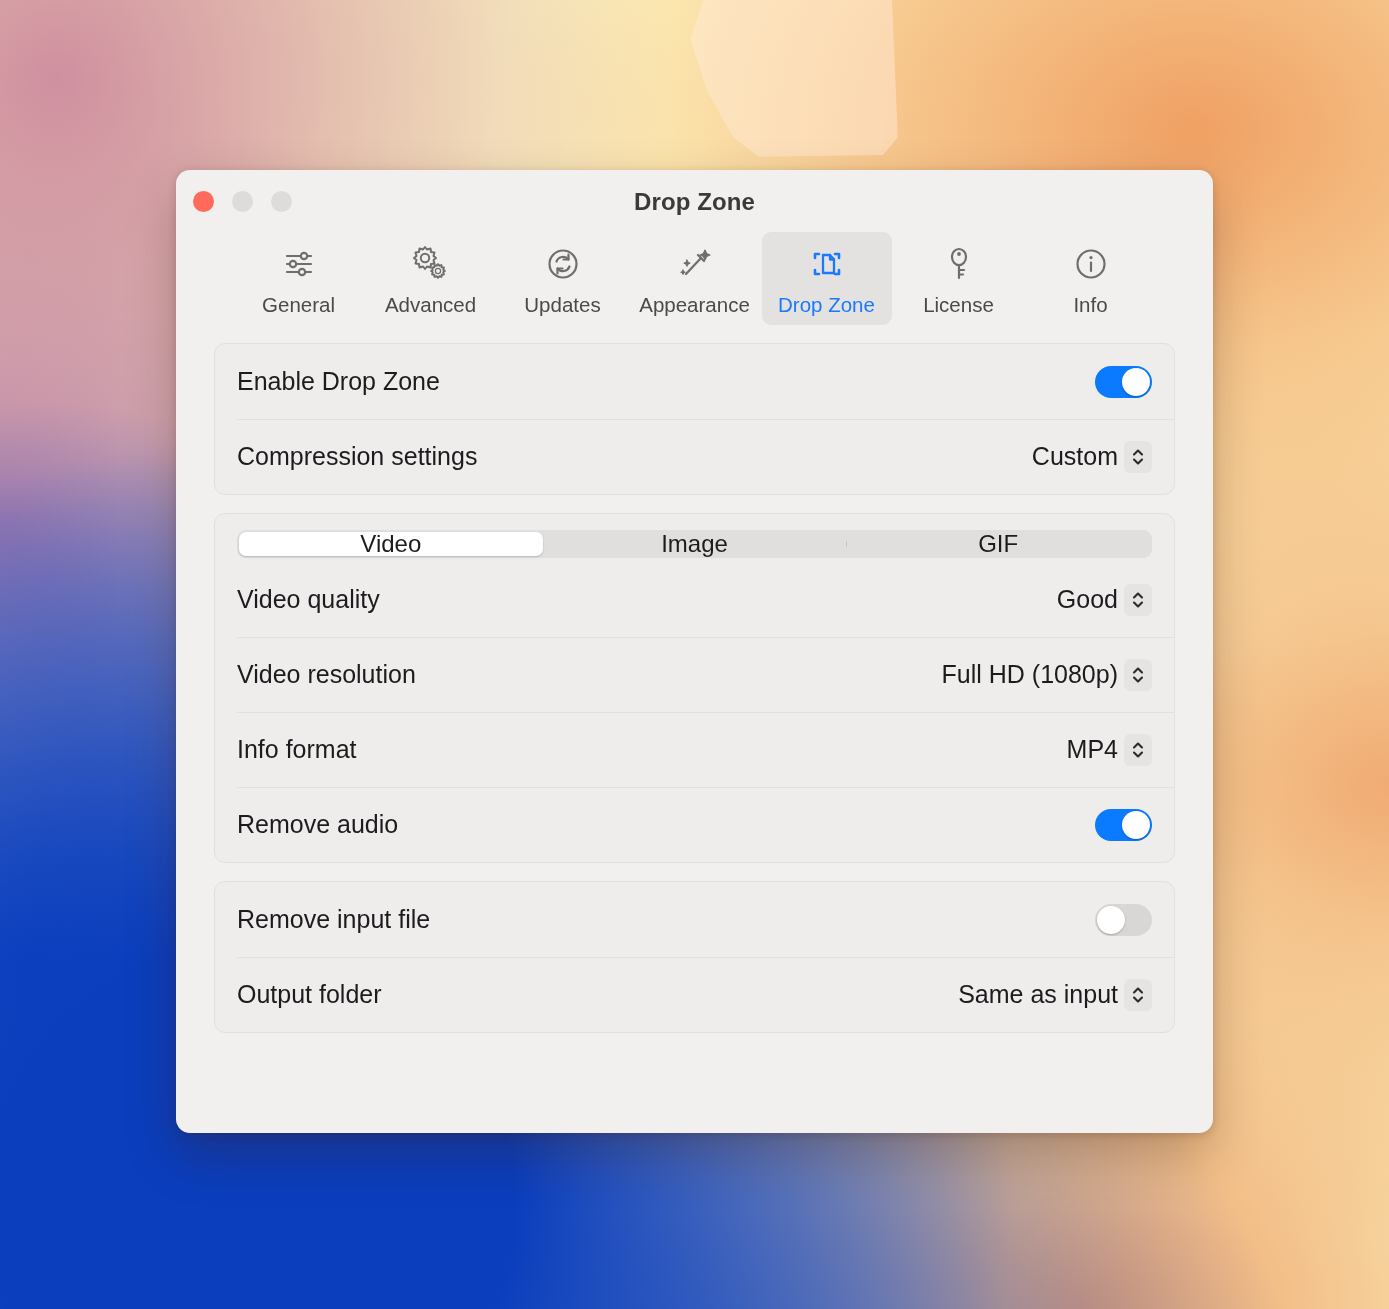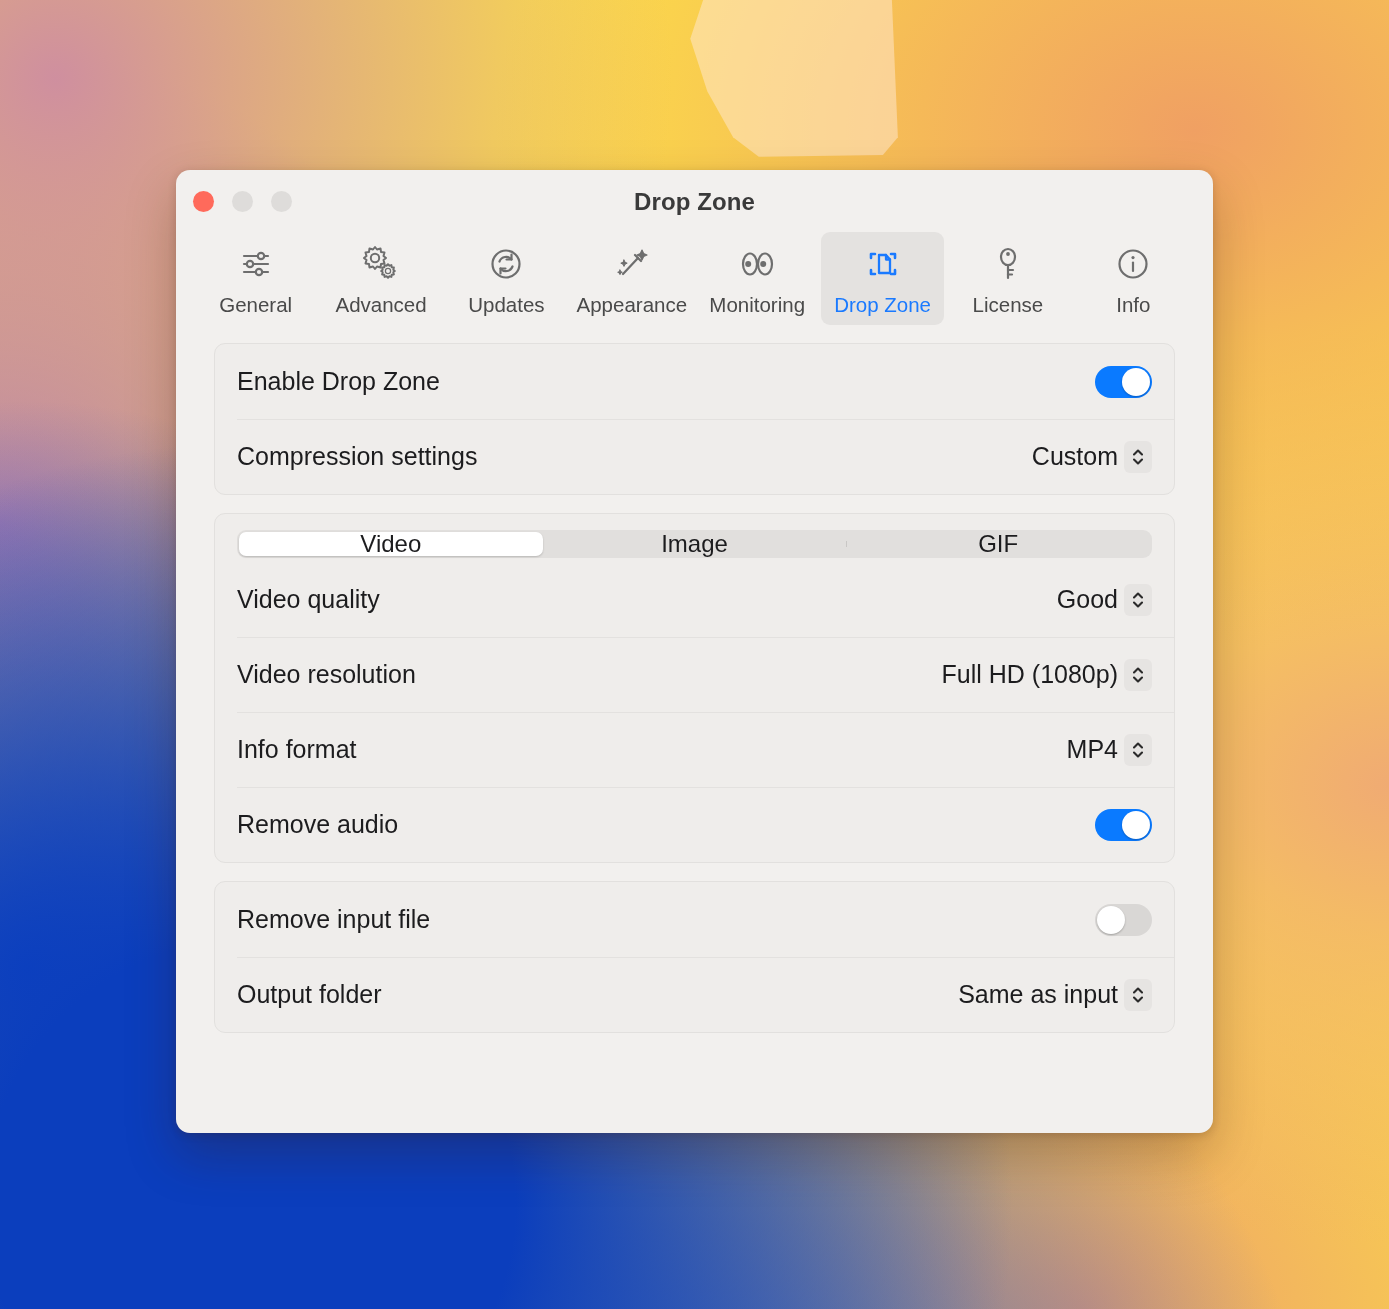--- a/index.html
+++ b/index.html
@@ -8,21 +8,21 @@
     width: 1389px;
     height: 1309px;
     overflow: hidden;
     font-family: "Liberation Sans", sans-serif;
   }
 
   #desktop {
     position: relative;
     width: 1389px;
     height: 1309px;
-    background-color: #fde047;
+    background-color: #fef9c3;
     overflow: hidden;
   }
 
   
   .bg-layer {
     position: absolute;
     inset: 0;
   }
   .bg-a {
     background:
@@ -316,31 +316,20 @@
             <path d="M12 31 L27 15"></path>
             <path d="M24 12 L30 18"></path>
             <path d="M31 7 l1.6 3.6 L36 12 l-3.4 1.4 L31 17 l-1.6-3.6 L26 12 l3.4-1.4 Z" fill="currentColor" stroke-width="1.2"></path>
             <path d="M13 17 l1 2.2 2.2 1 -2.2 1 -1 2.2 -1-2.2 -2.2-1 2.2-1 Z" fill="currentColor" stroke-width="1"></path>
             <path d="M9 27 l0.7 1.6 1.6 0.7 -1.6 0.7 -0.7 1.6 -0.7-1.6 -1.6-0.7 1.6-0.7 Z" fill="currentColor" stroke-width="1"></path>
           </svg>
         </span>
         <span class="lbl">Appearance</span>
       </div>
 
-      <div class="tab">
-        <span class="ico">
-          <svg width="44" height="40" viewBox="0 0 44 40" fill="none" stroke="currentColor" stroke-width="2.2">
-            <ellipse cx="15" cy="20" rx="7" ry="10.5"></ellipse>
-            <circle cx="13.2" cy="20" r="3" fill="currentColor" stroke="none"></circle>
-            <ellipse cx="30" cy="20" rx="7" ry="10.5"></ellipse>
-            <circle cx="28.2" cy="20" r="3" fill="currentColor" stroke="none"></circle>
-          </svg>
-        </span>
-        <span class="lbl">Monitoring</span>
-      </div>
 
       <div class="tab selected">
         <span class="ico">
           <svg width="42" height="42" viewBox="0 0 42 42" fill="none" stroke="currentColor" stroke-width="2.6" stroke-linecap="round" stroke-linejoin="round">
             <path d="M9 15 L9 11 L13 11"></path>
             <path d="M33 15 L33 11 L29 11"></path>
             <path d="M9 27 L9 31 L13 31"></path>
             <path d="M33 27 L33 31 L29 31"></path>
             <path d="M17 12 L24 12 L28 16.5 L28 30 L17 30 Z" stroke-width="2.3"></path>
             <path d="M24 12 L24 16.5 L28 16.5" stroke-width="2.3"></path>

